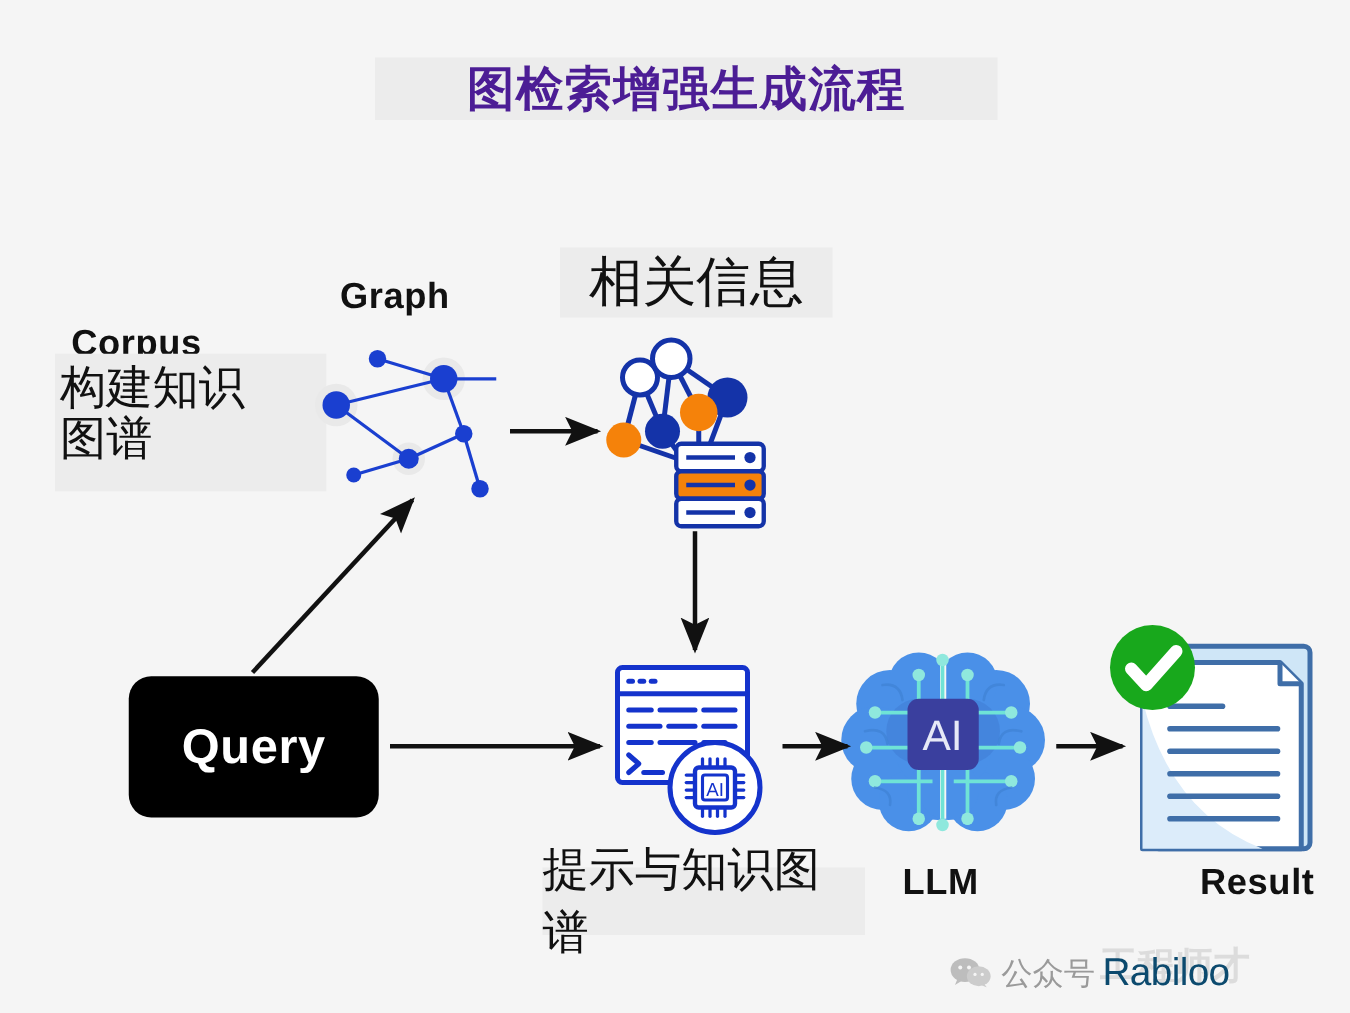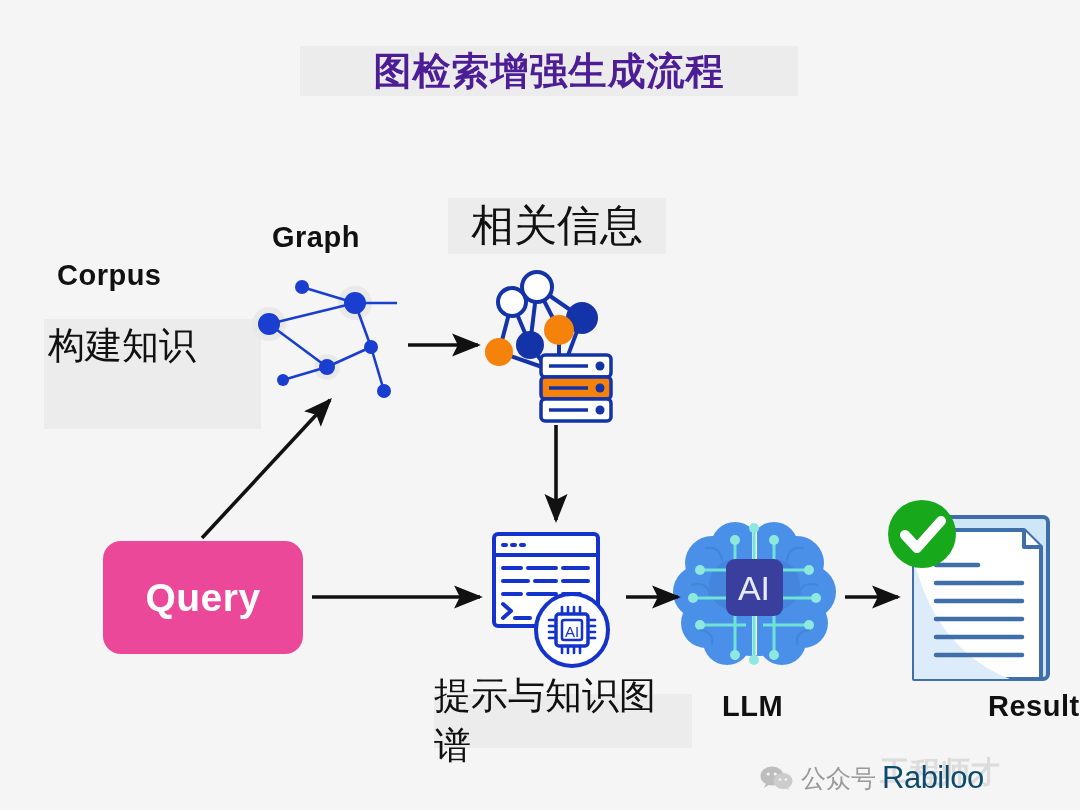--- a/index.html
+++ b/index.html
@@ -42,59 +42,58 @@
   .sec-label {
     font-size: 29px;
     font-weight: 800;
     color: #111111;
     letter-spacing: 0.5px;
     white-space: nowrap;
   }
   #label-corpus { left: 57px; top: 220px; margin-top: 39px; }
   #label-graph  { left: 272px; top: 221px; }
   #label-llm    { left: 722px; top: 690px; }
-  #label-result { left: 988px; top: 690px; }
+  #label-result { left: 960px; top: 690px; }
 
   
   .hl-box {
     background: #ececec;
     color: #111111;
     font-weight: 500;
     display: flex;
     align-items: center;
   }
   #ann-corpus {
     left: 44px; top: 283px;
     width: 217px; height: 110px;
     font-size: 37px;
     line-height: 1.12;
     padding: 0 4px;
     display: block;
     padding-top: 6px;
     box-sizing: border-box;
-    margin-top: 36px;
   }
   #ann-relevant {
     left: 448px; top: 198px;
     width: 218px; height: 56px;
     font-size: 43px;
     justify-content: center;
   }
   #ann-prompt {
     left: 434px; top: 694px;
     width: 258px; height: 54px;
     font-size: 37px;
     justify-content: center;
   }
 
   
   #query-box {
     left: 103px; top: 541px;
     width: 200px; height: 113px;
-    background: #ec4899;
+    background: #000000;
     border-radius: 18px;
     display: flex;
     align-items: center;
     justify-content: center;
   }
   #query-label {
     color: #ffffff;
     font-size: 39px;
     font-weight: 800;
     letter-spacing: 0.5px;
@@ -155,20 +154,21 @@
   <div class="abs sec-label" id="label-corpus">Corpus</div>
 
   <div class="abs sec-label" id="label-graph">Graph</div>
 
   <div class="abs sec-label" id="label-llm">LLM</div>
 
   <div class="abs sec-label" id="label-result">Result</div>
 
   <div class="abs hl-box" id="ann-corpus">
     <div>构建知识</div>
+    <div>图谱</div>
   </div>
 
   <div class="abs hl-box" id="ann-prompt">提示与知识图谱</div>
 
   <div class="abs hl-box" id="ann-relevant">相关信息</div>
 
   <div class="abs" id="query-box">
     <span id="query-label">Query</span>
   </div>
 

